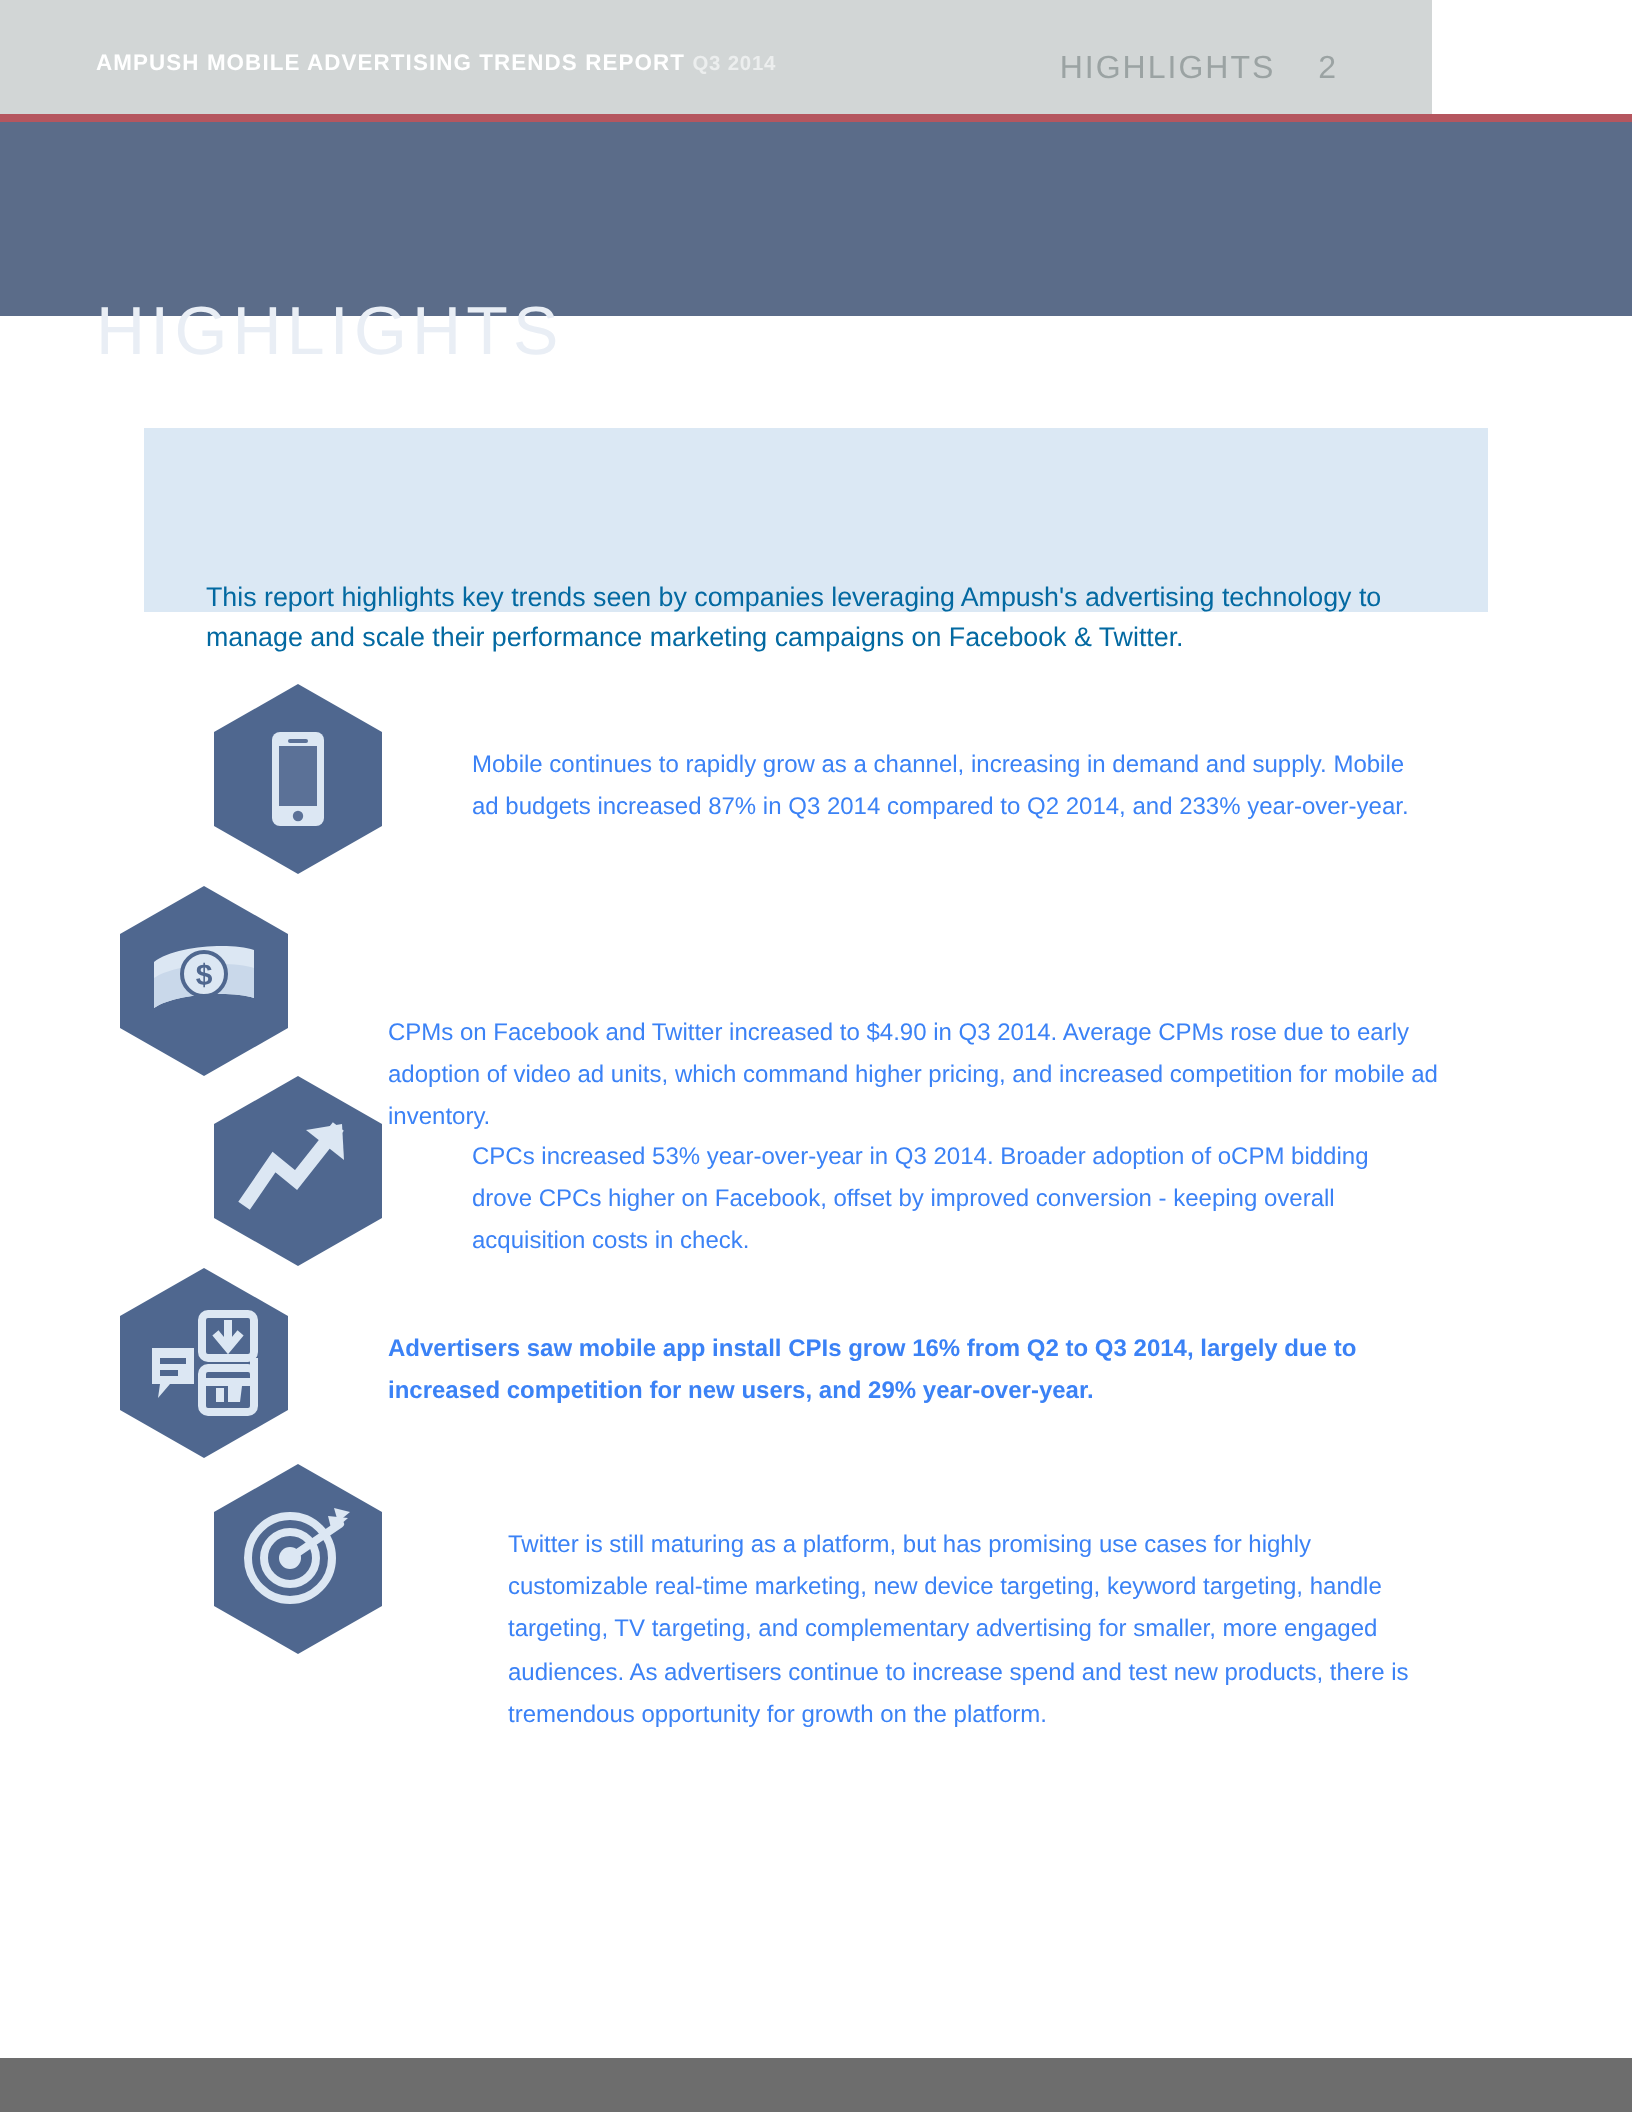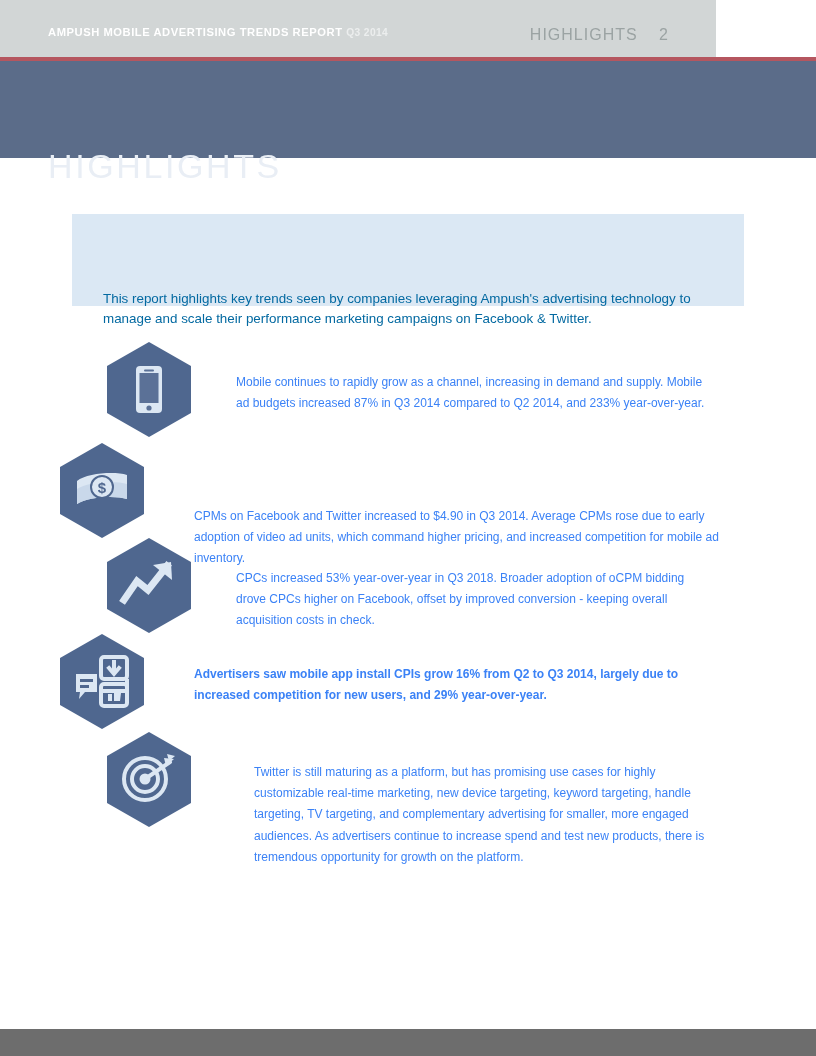--- a/index.html
+++ b/index.html
@@ -209,21 +209,21 @@
   </div>
 
   <div class="hl-row row-3">
     <div class="hl-icon">
       <svg width="90" height="99" viewBox="0 0 90 99">
         <polygon points="45,2 87,26 87,73 45,97 3,73 3,26" fill="#4f678f"></polygon>
         <polyline points="20,64 33,45 44,54 63,30" fill="none" stroke="#dce7f3" stroke-width="7" stroke-linecap="square" stroke-linejoin="miter"></polyline>
         <polygon points="67,26 68,44 49,29" fill="#dce7f3"></polygon>
       </svg>
     </div>
-    <div class="hl-text">CPCs increased 53% year-over-year in Q3 2018. Broader adoption of oCPM bidding drove CPCs higher on Facebook, offset by improved conversion - keeping overall acquisition costs in check.</div>
+    <div class="hl-text">CPCs increased 53% year-over-year in Q3 2014. Broader adoption of oCPM bidding drove CPCs higher on Facebook, offset by improved conversion - keeping overall acquisition costs in check.</div>
   </div>
 
   <div class="hl-row row-4">
     <div class="hl-icon">
       <svg width="90" height="99" viewBox="0 0 90 99">
         <polygon points="45,2 87,26 87,73 45,97 3,73 3,26" fill="#4f678f"></polygon>
 
         <rect x="44" y="25" width="26" height="22" rx="3" fill="none" stroke="#dce7f3" stroke-width="4"></rect>
         <path d="M57,30 L57,40 M52,36 L57,42 L62,36" fill="none" stroke="#dce7f3" stroke-width="4" stroke-linecap="square"></path>
 

